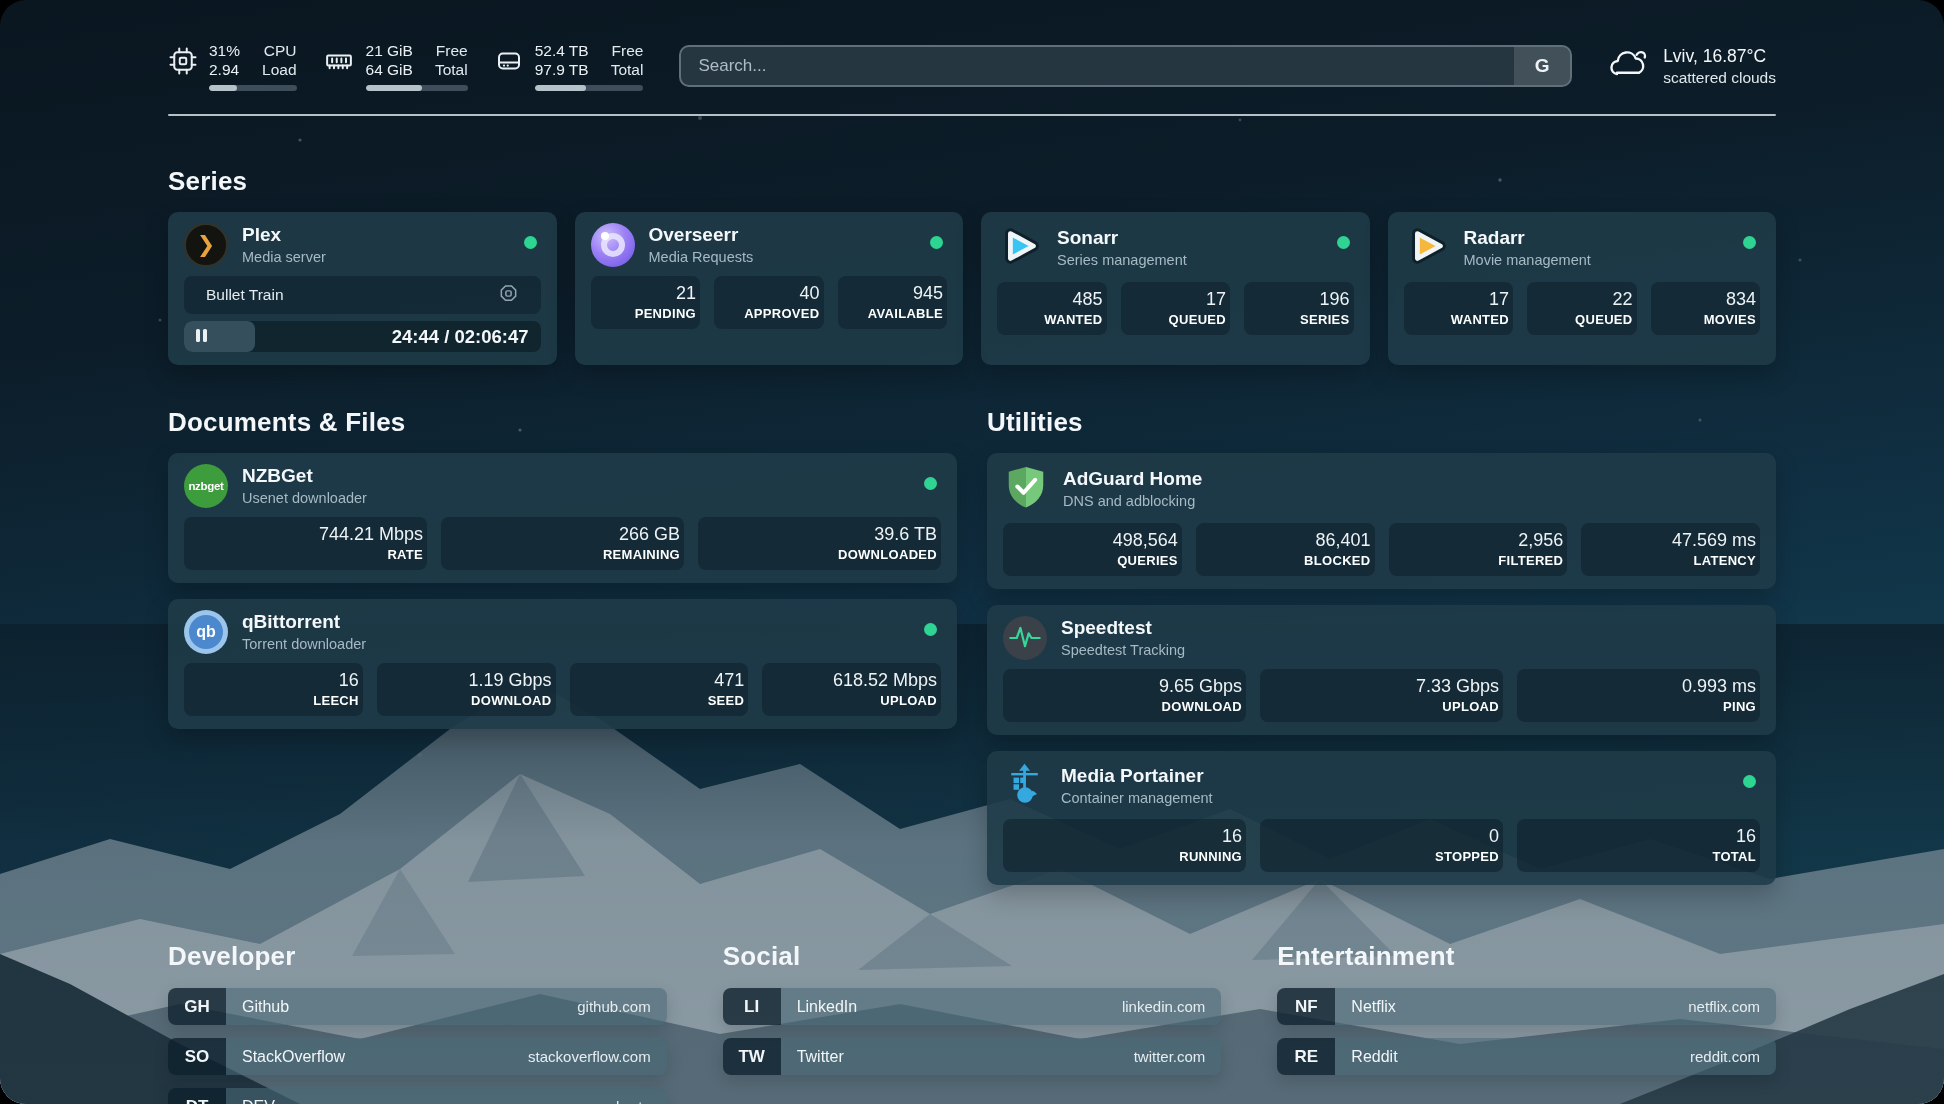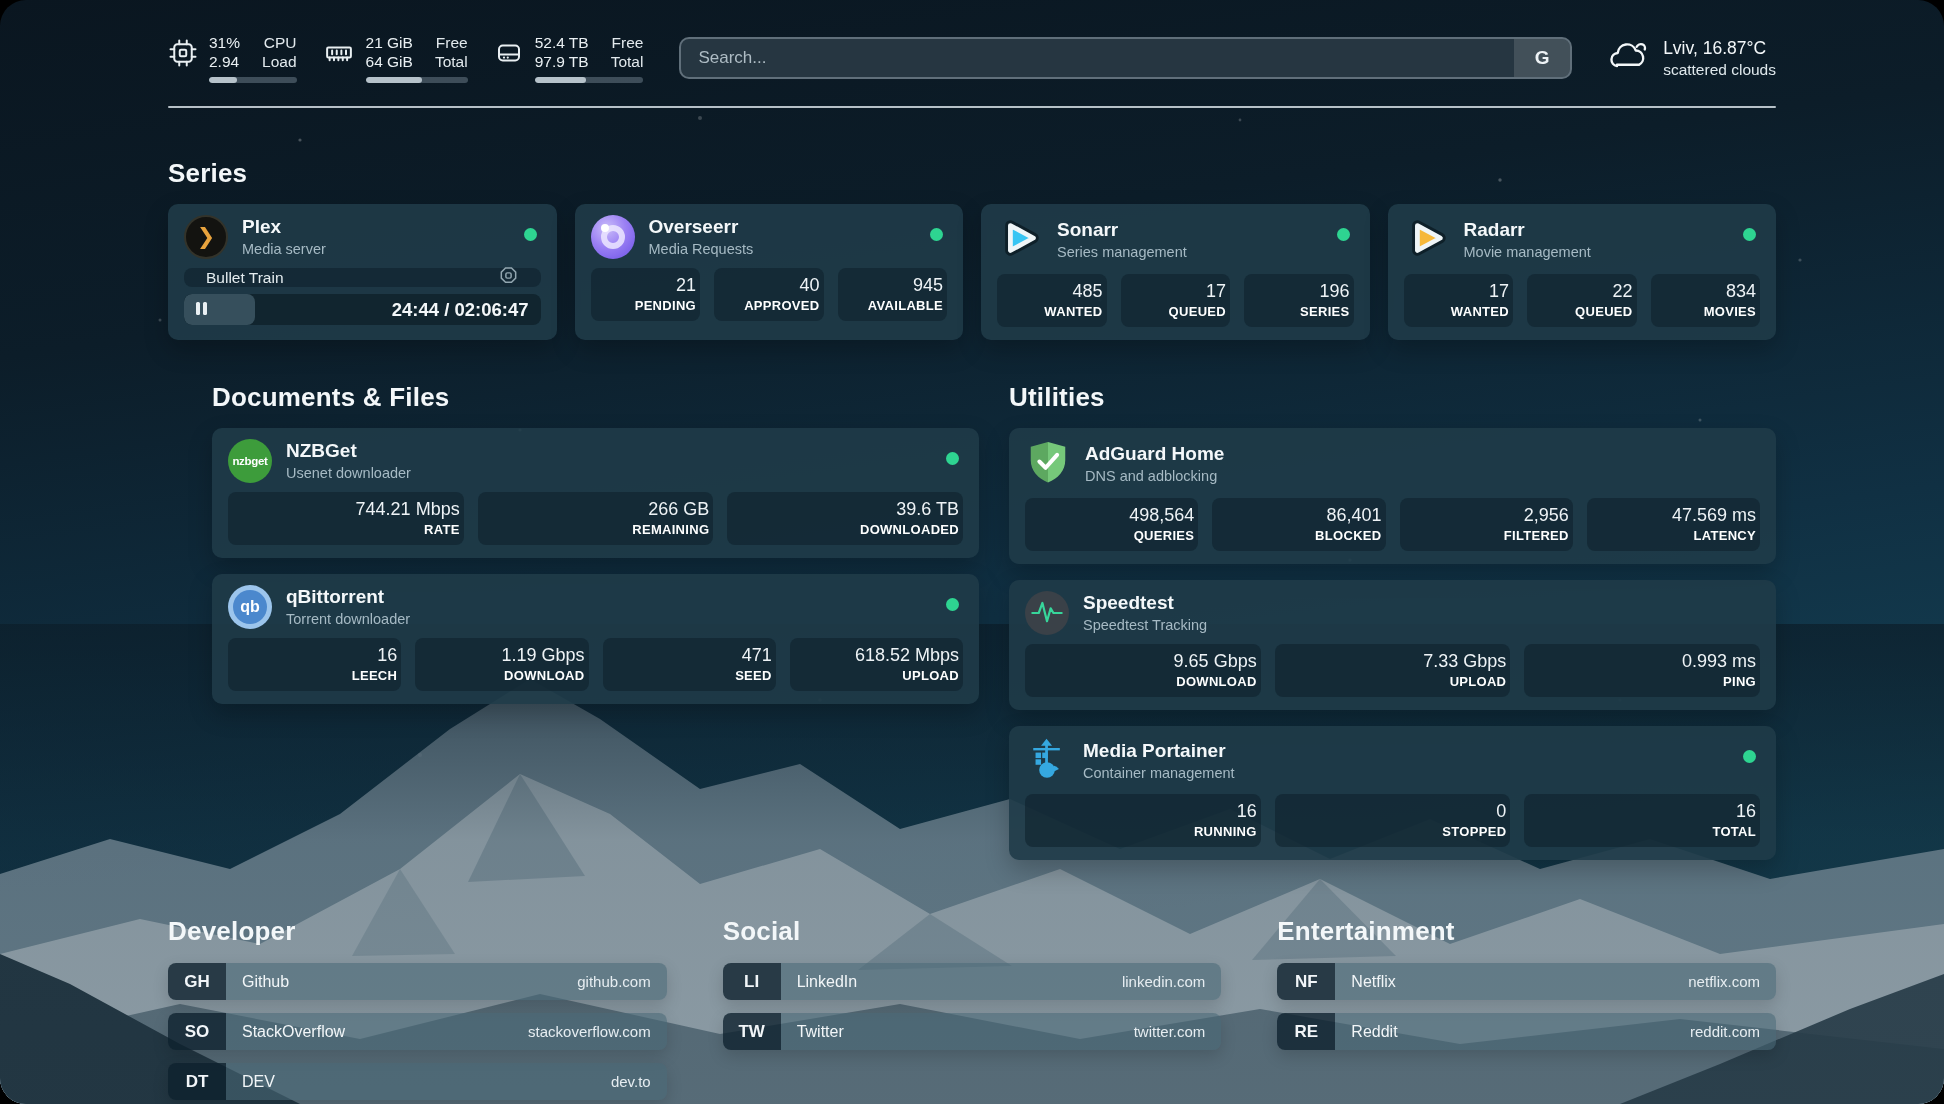--- a/index.html
+++ b/index.html
@@ -4,21 +4,21 @@
 <style>
   html,body{margin:0;padding:0;background:#000;}
   *{box-sizing:border-box;font-family:"Liberation Sans","DejaVu Sans",sans-serif;}
   .frame{position:relative;width:1944px;height:1104px;border-radius:26px;overflow:hidden;
     background:linear-gradient(172deg,#0a1620 0%,#0c1d29 26%,#103043 55%,#144054 78%,#174a5b 100%);}
   .bglayer{position:absolute;inset:0;pointer-events:none;}
   .mountains{position:absolute;left:0;bottom:0;width:1944px;height:480px;pointer-events:none;}
   .content{position:relative;z-index:2;padding:0 168px;}
 
   
-  .topbar{display:flex;align-items:center;margin-top:26px;height:64px;}
+  .topbar{display:flex;align-items:center;margin-top:34px;height:64px;}
   .sys-stat{display:flex;align-items:flex-start;margin-right:26px;}
   .sys-icon{margin-right:11px;margin-top:4px;display:inline-flex;}
   .sys-grid{display:grid;grid-template-columns:auto auto;column-gap:22px;row-gap:1px;}
   .sys-val{font-size:15.5px;color:#eaf0f3;justify-self:start;white-space:nowrap;}
   .sys-lab{font-size:15.5px;color:#e2e9ed;justify-self:end;}
   .sys-bar{margin-top:6px;height:6px;border-radius:3px;background:rgba(124,143,155,0.45);overflow:hidden;}
   .sys-fill{height:100%;border-radius:3px;background:#b6c2ca;}
   .searchbar{flex:1;display:flex;align-items:stretch;height:42px;margin:0 34px 0 10px;
     background:rgba(42,58,70,0.88);border:2px solid rgba(156,170,180,0.5);border-radius:10px;overflow:hidden;}
   .searchbar input{flex:1;background:transparent;border:none;outline:none;color:#dde6eb;font-size:17px;padding:0 17px;}
@@ -26,21 +26,21 @@
   .search-g{width:56px;border:none;cursor:pointer;background:rgba(255,255,255,0.13);color:#eef3f6;font-size:19px;font-weight:600;}
   .weather{display:flex;align-items:center;gap:13px;}
   .weather-temp{font-size:17.5px;color:#f3f7f9;font-weight:500;}
   .weather-cond{font-size:15.5px;color:#dfe8ec;margin-top:2px;}
   .divider{height:2px;background:rgba(213,222,228,0.85);margin-top:16px;border-radius:1px;}
 
   
   .section-heading{font-size:26px;font-weight:600;color:#f3f7f9;letter-spacing:.2px;}
   .media-section{margin-top:50px;}
   .media-grid{display:grid;grid-template-columns:repeat(4,1fr);gap:18px;margin-top:15px;}
-  .twocol{display:grid;grid-template-columns:1fr 1fr;gap:30px;margin-top:42px;margin-left:44px;}
+  .twocol{display:grid;grid-template-columns:1fr 1fr;gap:30px;margin-top:42px;}
   .col-stack{display:flex;flex-direction:column;gap:16px;margin-top:15px;}
 
   
   .card{position:relative;background:rgba(31,59,72,0.9);border-radius:10px;padding:11px 16px 13px;
     box-shadow:0 10px 24px rgba(0,0,0,0.22);cursor:pointer;}
   .status-dot{position:absolute;top:24px;right:20px;width:13px;height:13px;border-radius:50%;background:#2ed491;}
   .card-header{display:flex;align-items:center;gap:14px;margin-bottom:9px;min-height:44px;}
   .svc-meta{line-height:1.2;}
   .svc-name{font-size:19px;font-weight:600;color:#f4f8fa;}
   .svc-sub{font-size:14.5px;color:#a6bac4;margin-top:2px;}
@@ -62,21 +62,21 @@
   .qb-inner{width:34px;height:34px;border-radius:50%;background:#4b88cd;display:flex;align-items:center;justify-content:center;
     color:#fff;font-size:16px;font-weight:700;}
   .fb-ic{width:44px;height:44px;border-radius:10px;background:linear-gradient(135deg,#3b8ae0,#2465c9);
     display:flex;align-items:center;justify-content:center;flex:0 0 auto;}
   .fb-circle{width:29px;height:29px;border-radius:50%;background:#fff;display:flex;align-items:center;justify-content:center;}
   .fb-pill{width:11px;height:18px;border-radius:4px;background:#2e74d4;}
   .speed-ic{background:#3a4148;}
 
   
   .plex-row{display:flex;align-items:center;justify-content:space-between;background:rgba(13,31,41,0.55);
-    border-radius:8px;height:19px;padding:0 22px;margin-bottom:7px;}
+    border-radius:8px;height:38px;padding:0 22px;margin-bottom:7px;}
   .plex-title{font-size:15.5px;color:#e4ecef;}
   .plex-progress{position:relative;background:rgba(11,27,36,0.65);border-radius:8px;height:31px;overflow:hidden;}
   .plex-fill{position:absolute;left:0;top:0;bottom:0;background:rgba(85,115,130,0.55);border-radius:8px;
     display:flex;align-items:center;padding-left:10px;}
   .pause i{display:inline-block;width:4px;height:13px;background:#eaf0f3;border-radius:1.5px;margin:0 1.5px;}
   .plex-time{position:absolute;right:12px;top:50%;transform:translateY(-50%);font-size:18.5px;font-weight:600;color:#f3f7f9;}
 
   
   .bookmarks{display:grid;grid-template-columns:repeat(3,1fr);gap:56px;margin-top:56px;padding-bottom:30px;}
   .bm-rows{display:flex;flex-direction:column;gap:13px;margin-top:16px;}

